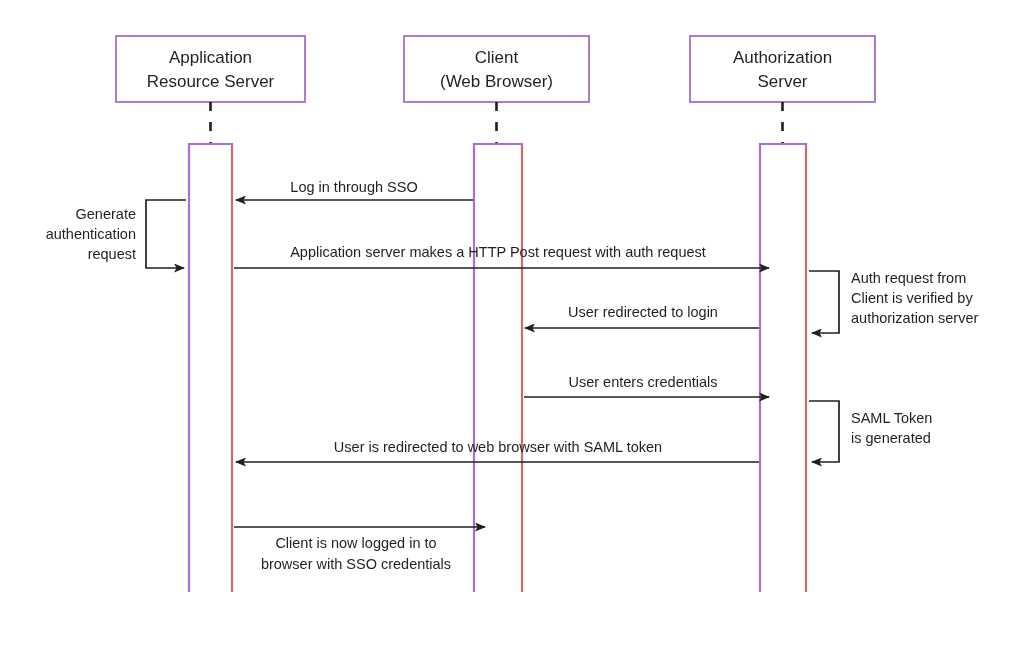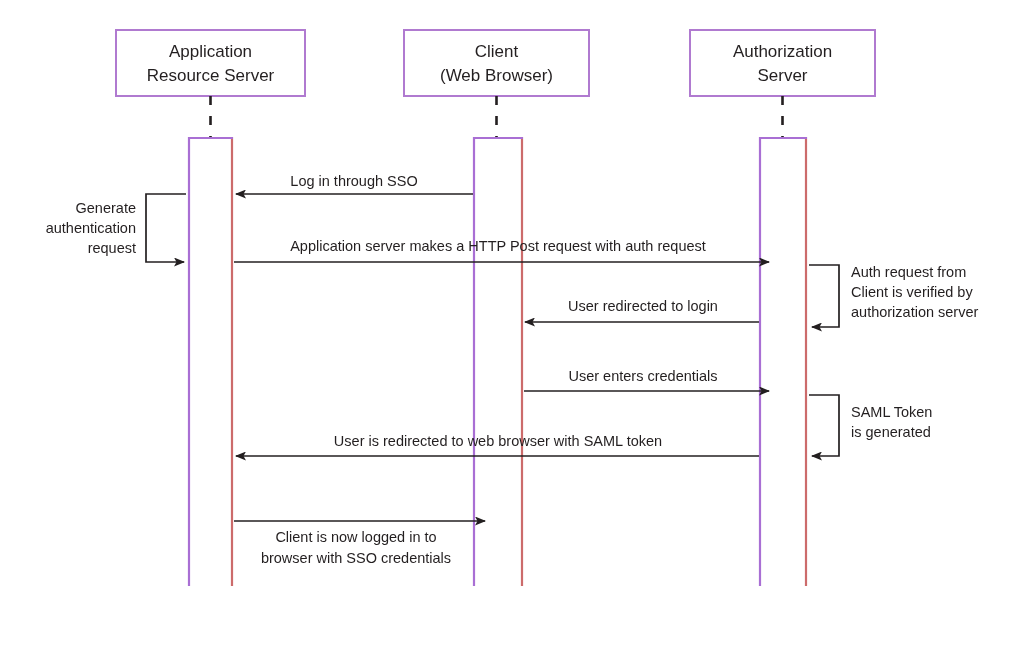--- a/index.html
+++ b/index.html
@@ -9,20 +9,21 @@
   }
   body {
     font-family: "Liberation Sans", sans-serif;
   }
   #diagram-root {
     position: relative;
     width: 1024px;
     height: 586px;
     background: #ffffff;
     overflow: hidden;
+    margin-top: 6px;
   }
   #seq-svg {
     position: absolute;
     left: 0;
     top: 0;
   }
   .participant-label {
     font-family: "Liberation Sans", sans-serif;
     font-size: 17px;
     fill: #231f20;

